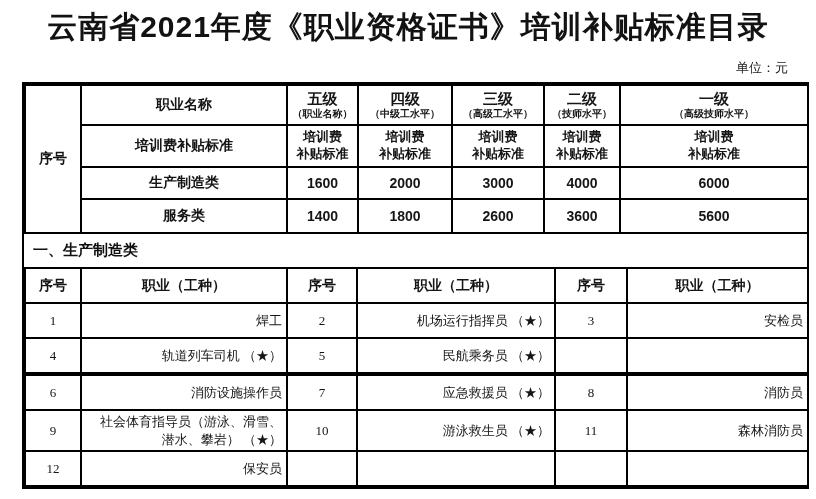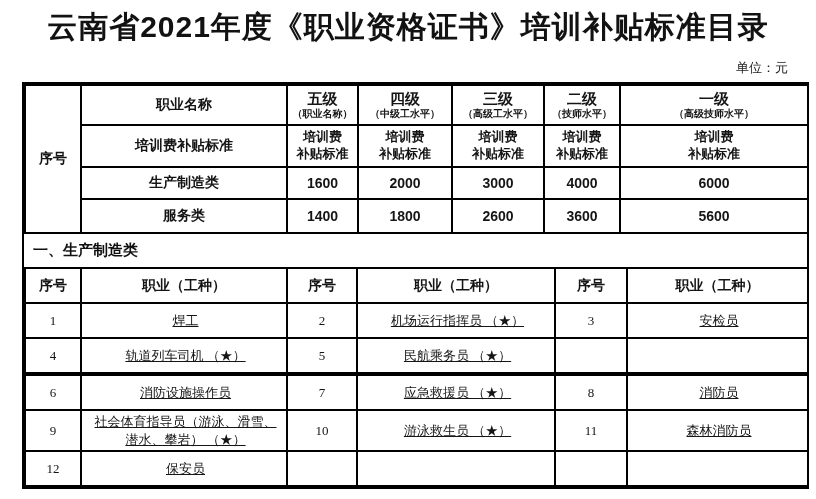--- a/index.html
+++ b/index.html
@@ -39,22 +39,22 @@
   
   .section-title{
     font-size:15px;font-weight:bold;text-align:left;
     padding:7px 16px 7px 9px;background:#fff;color:#111;
   }
   
   .t-occ td{height:33px;}
   .t-occ .hdr-cell{font-size:14px;font-weight:bold;}
   .serial{font-size:13px;font-family:"Liberation Serif",serif;}
   .job{
-    text-align:center;padding-left:7px;padding-right:4px;font-size:13px;
-    font-family:"Liberation Serif",serif;line-height:1.35;text-decoration:underline;
+    text-align:right;padding-left:7px;padding-right:4px;font-size:13px;
+    font-family:"Liberation Serif",serif;line-height:1.35;
   }
   .t-occ .tall{height:39px;}
 </style>
 </head>
 <body>
 
 <div class="page">
 
   <h1 class="doc-title">云南省2021年度《职业资格证书》培训补贴标准目录</h1>
   <div class="unit-note">单位：元</div>

